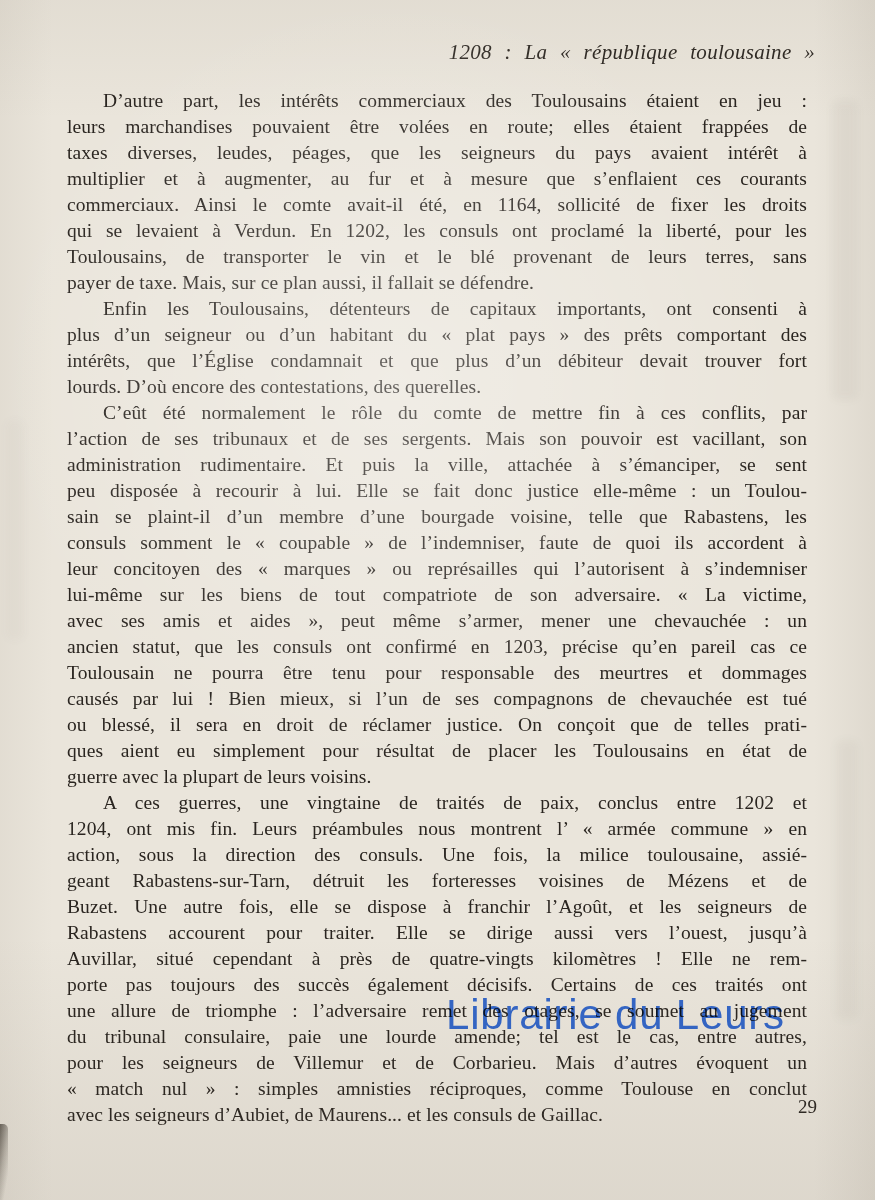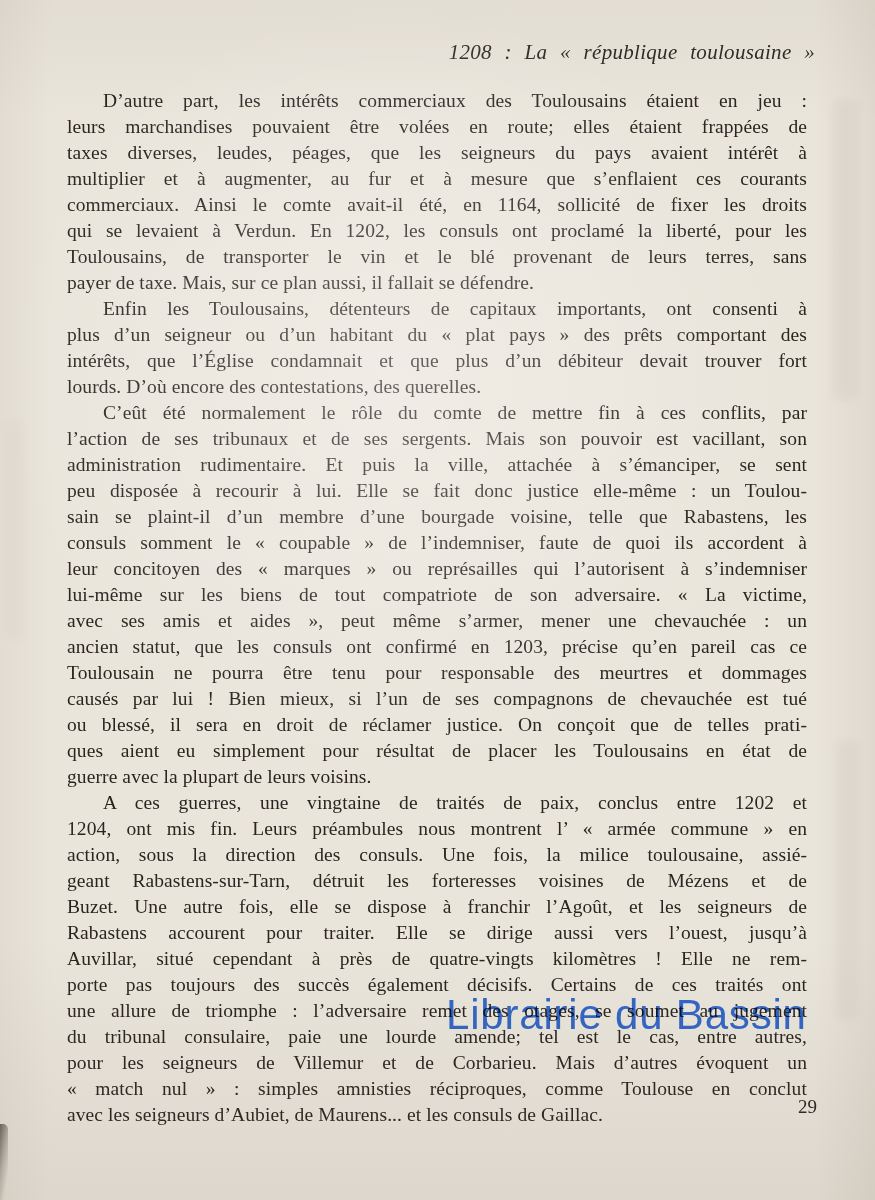--- a/index.html
+++ b/index.html
@@ -161,21 +161,21 @@
         <div class="line">Auvillar, situé cependant à près de quatre-vingts kilomètres ! Elle ne rem-</div>
         <div class="line">porte pas toujours des succès également décisifs. Certains de ces traités ont</div>
         <div class="line">une allure de triomphe : l’adversaire remet des otages, se soumet au jugement</div>
         <div class="line">du tribunal consulaire, paie une lourde amende; tel est le cas, entre autres,</div>
         <div class="line">pour les seigneurs de Villemur et de Corbarieu. Mais d’autres évoquent un</div>
         <div class="line">« match nul » : simples amnisties réciproques, comme Toulouse en conclut</div>
         <div class="line last">avec les seigneurs d’Aubiet, de Maurens... et les consuls de Gaillac.</div>
       </div>
     </div>
 
-  <div class="watermark" style="color: rgb(40, 102, 230);">Librairie du Bassin</div>
+  <div class="watermark" style="color: rgb(40, 102, 230);">Librairie du Leurs</div>
 
   <div class="page-number">29</div>
 
   <div class="edge-shadow-bottom-left"></div>
   <div class="ghost-smudge ghost-1"></div>
   <div class="ghost-smudge ghost-2"></div>
   <div class="ghost-smudge ghost-3"></div>
 
 </div>
 

